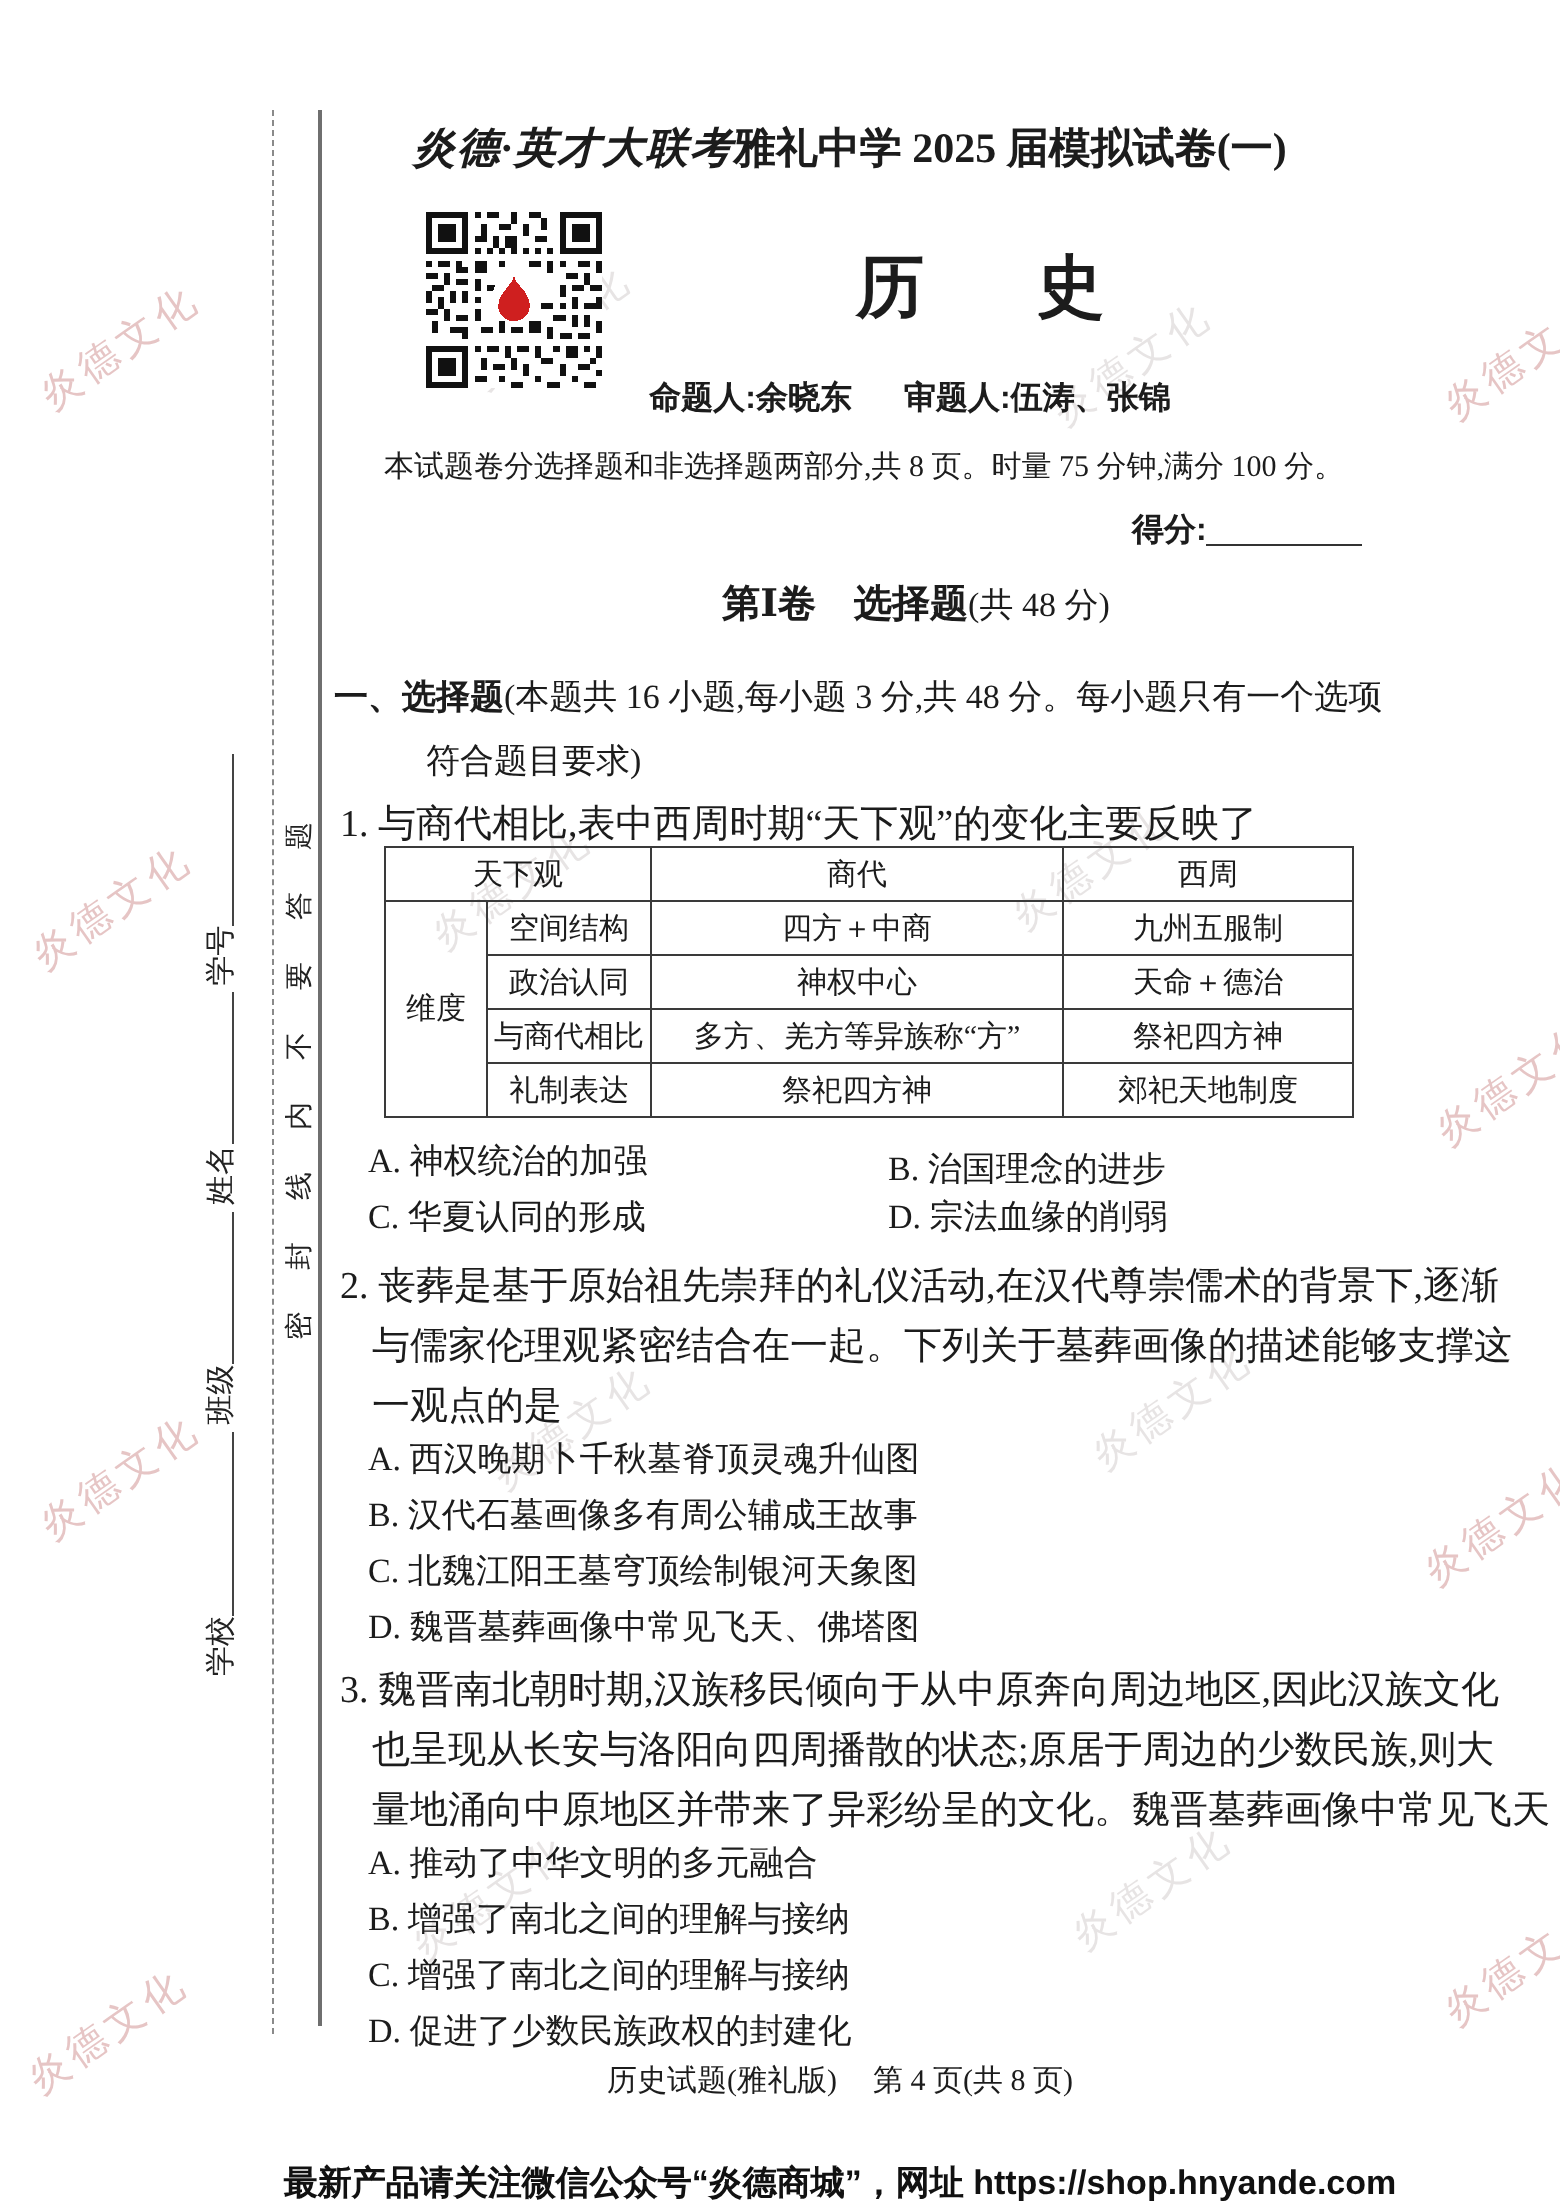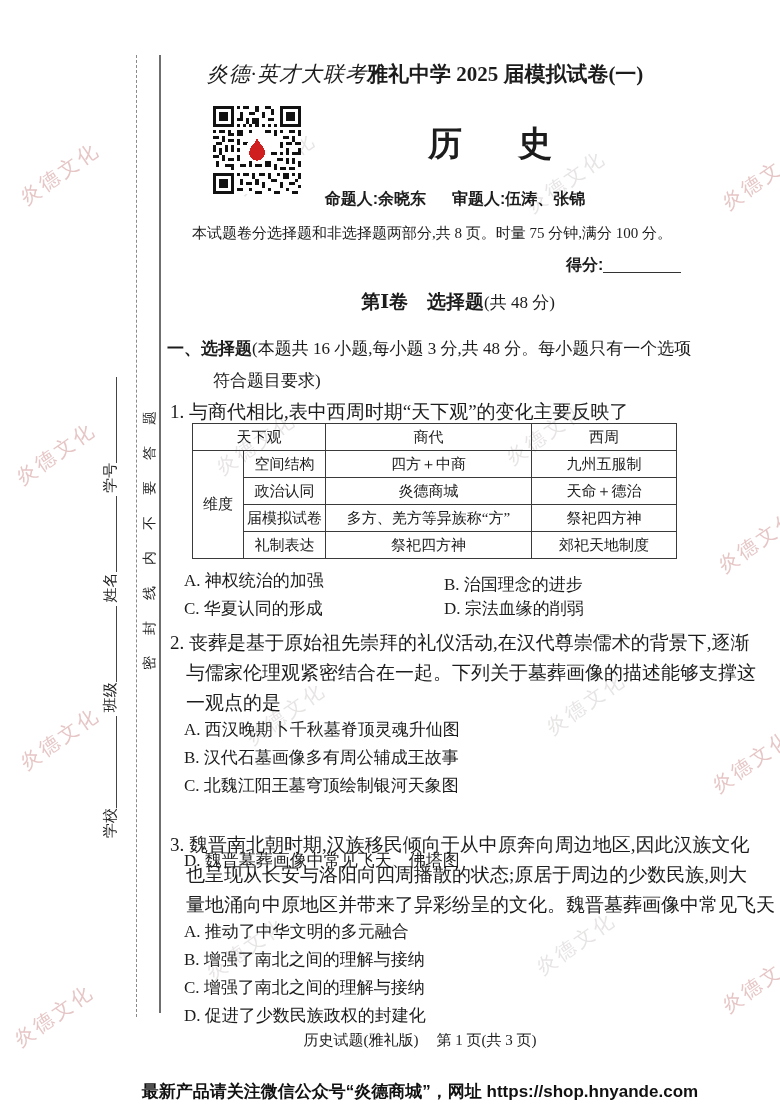--- a/index.html
+++ b/index.html
@@ -25,21 +25,21 @@
   .vrot  { transform-origin:0 0; transform:rotate(-90deg) translateX(-100%); white-space:nowrap; }
   .fields-wrap { left:101px; top:206px; width:32px; height:632px; }
   .fields-wrap .vrot { width:632px; font-size:15px; color:#222; }
   .blank { display:inline-block; border-bottom:1px solid #444; height:14px; vertical-align:-2px; }
   .seal-wrap { left:141px; top:378px; width:20px; height:292px; }
   .seal-wrap .vrot { width:292px; font-size:14px; letter-spacing:21px; color:#222; }
 
   
   .exam-title { top:60px; left:160px; width:530px; text-align:center;
                 font-size:21px; font-weight:bold; white-space:nowrap; }
-  .brand { font-style:italic; font-weight:400; letter-spacing:1px; }
+  .brand { font-style:italic; font-weight:700; letter-spacing:1px; }
   .qr { top:106px; left:213px; width:88px; height:88px; }
   .subject { top:121px; left:428px; display:flex; gap:56px;
              font-size:34px; font-weight:bold; }
   .authors { top:189px; left:160px; width:590px; text-align:center;
              font-family:"Liberation Sans","DejaVu Sans",sans-serif;
              font-weight:bold; font-size:16px; }
   .authors .gap { display:inline-block; width:26px; }
   .instructions { top:224px; left:192px; font-size:15px; white-space:nowrap; }
   .score-line { top:255px; left:566px; font-family:"Liberation Sans","DejaVu Sans",sans-serif;
                 font-weight:bold; font-size:16px; }
@@ -251,25 +251,25 @@
     <td class="c-zhou">西周</td>
   </tr>
   <tr>
     <td class="c-dim" rowspan="4">维度</td>
     <td class="c-lab">空间结构</td>
     <td>四方＋中商</td>
     <td>九州五服制</td>
   </tr>
   <tr>
     <td>政治认同</td>
-    <td>炎德商城</td>
+    <td>神权中心</td>
     <td>天命＋德治</td>
   </tr>
   <tr>
-    <td>届模拟试卷</td>
+    <td>与商代相比</td>
     <td>多方、羌方等异族称“方”</td>
     <td>祭祀四方神</td>
   </tr>
   <tr>
     <td>礼制表达</td>
     <td>祭祀四方神</td>
     <td>郊祀天地制度</td>
   </tr>
 </tbody>
   </table>
@@ -278,26 +278,26 @@
 <div class="abs opt" style="top:573px;left:444px">B. 治国理念的进步</div>
 <div class="abs opt" style="top:597px;left:184px">C. 华夏认同的形成</div>
 <div class="abs opt" style="top:597px;left:444px">D. 宗法血缘的削弱</div>
 
 <div class="abs stem" style="top:630px;left:170px">2. 丧葬是基于原始祖先崇拜的礼仪活动,在汉代尊崇儒术的背景下,逐渐</div>
 <div class="abs stem" style="top:660px;left:186px">与儒家伦理观紧密结合在一起。下列关于墓葬画像的描述能够支撑这</div>
 <div class="abs stem" style="top:690px;left:186px">一观点的是</div>
 <div class="abs opt" style="top:718px;left:184px">A. 西汉晚期卜千秋墓脊顶灵魂升仙图</div>
 <div class="abs opt" style="top:746px;left:184px">B. 汉代石墓画像多有周公辅成王故事</div>
 <div class="abs opt" style="top:774px;left:184px">C. 北魏江阳王墓穹顶绘制银河天象图</div>
-<div class="abs opt" style="top:849px;left:184px">D. 魏晋墓葬画像中常见飞天、佛塔图</div>
+<div class="abs opt" style="top:802px;left:184px">D. 魏晋墓葬画像中常见飞天、佛塔图</div>
 
 <div class="abs stem" style="top:832px;left:170px">3. 魏晋南北朝时期,汉族移民倾向于从中原奔向周边地区,因此汉族文化</div>
 <div class="abs stem" style="top:862px;left:186px">也呈现从长安与洛阳向四周播散的状态;原居于周边的少数民族,则大</div>
 <div class="abs stem" style="top:892px;left:186px">量地涌向中原地区并带来了异彩纷呈的文化。魏晋墓葬画像中常见飞天</div>
 <div class="abs opt" style="top:920px;left:184px">A. 推动了中华文明的多元融合</div>
 <div class="abs opt" style="top:948px;left:184px">B. 增强了南北之间的理解与接纳</div>
 <div class="abs opt" style="top:976px;left:184px">C. 增强了南北之间的理解与接纳</div>
 <div class="abs opt" style="top:1004px;left:184px">D. 促进了少数民族政权的封建化</div>
 
 <div class="abs page-footer">
-  <span>历史试题(雅礼版)</span><span class="fgap"></span><span>第 1 页(共 3 页)</span>
+  <span>历史试题(雅礼版)</span><span class="fgap"></span><span>第 4 页(共 8 页)</span>
 </div>
 <div class="abs banner">最新产品请关注微信公众号“炎德商城”，网址 https://shop.hnyande.com</div>
 
 </body></html>

